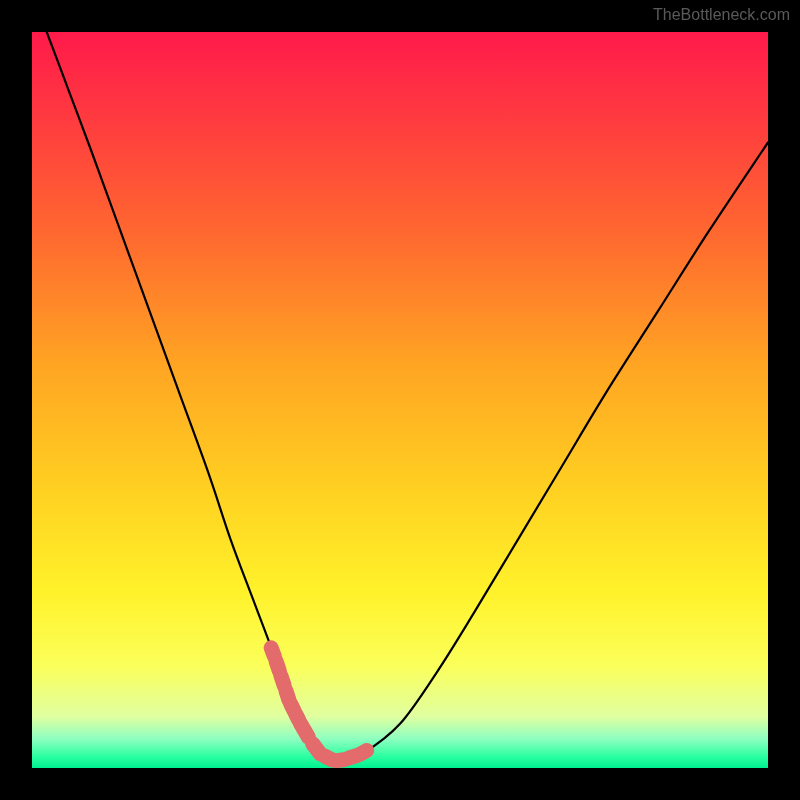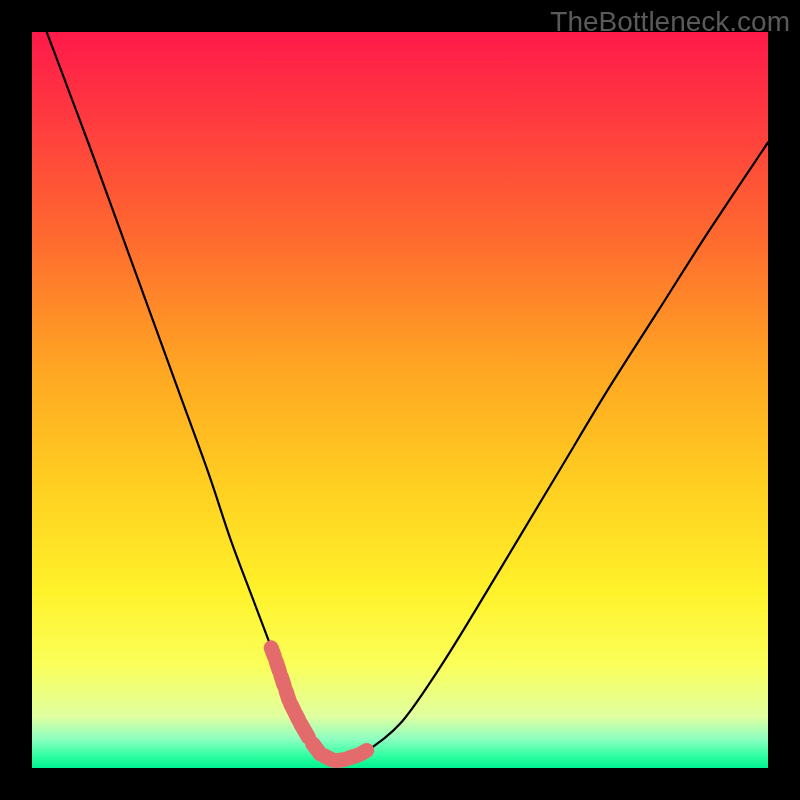--- a/index.html
+++ b/index.html
@@ -35,21 +35,21 @@
       #8fffc0 96%,
       #2affa0 98.5%,
       #00f090 100%
     );
   }
   .watermark {
     position: absolute;
     top: 6px;
     right: 10px;
     color: #5a5a5a;
-    font-size: 28px;
+    font-size: 16px;
     font-weight: 500;
     user-select: none;
   }
   svg.overlay {
     position: absolute;
     inset: 0;
     width: 100%;
     height: 100%;
     overflow: visible;
   }

